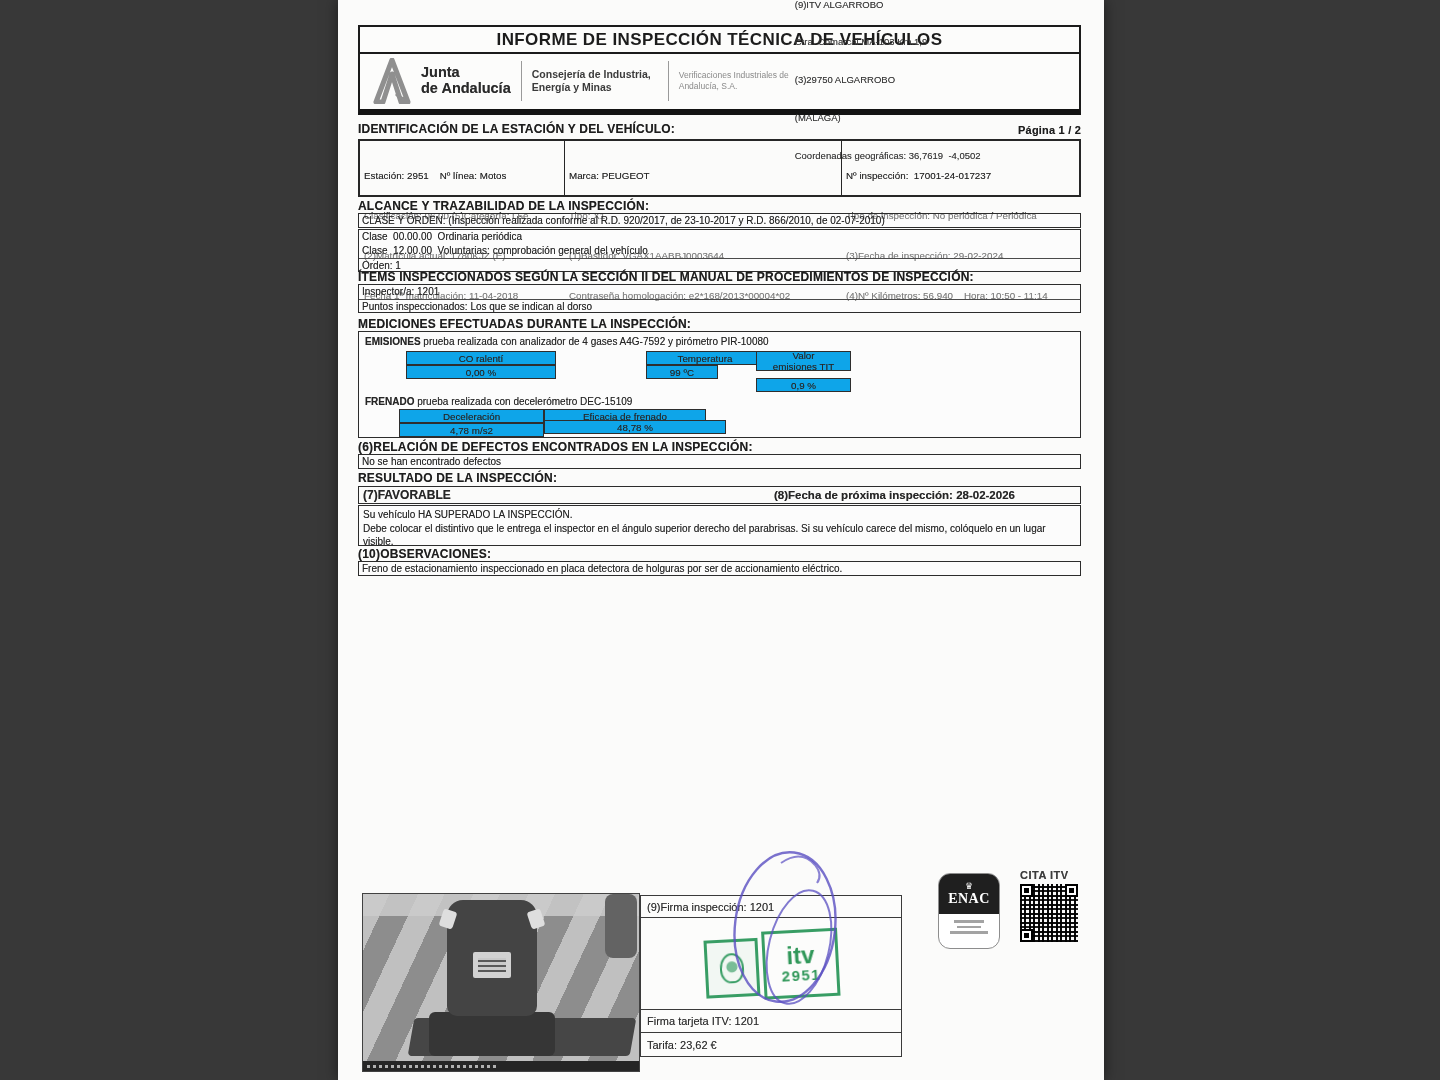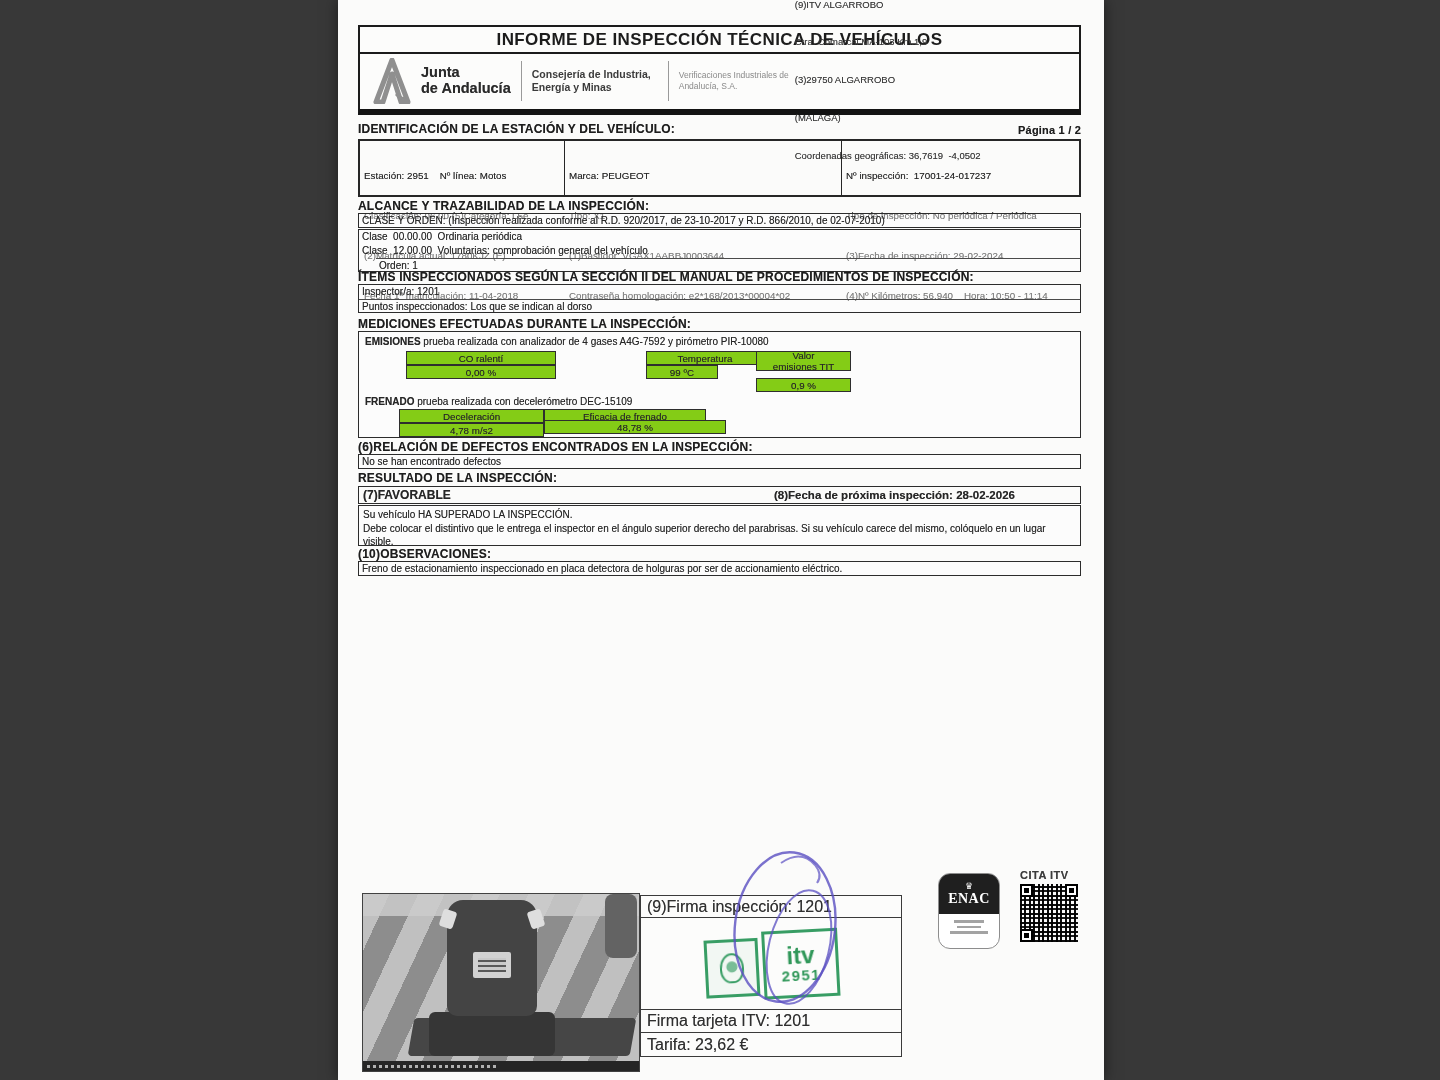--- a/index.html
+++ b/index.html
@@ -30,40 +30,40 @@
 
   .ident-table{left:20px;top:139px;width:723px;height:58px;border:2px solid #262626;display:flex;}
   .ident-col{padding:1px 4px;white-space:pre-wrap;font-size:9.8px;line-height:13.4px;}
   .ident-col1{width:205px;border-right:1.5px solid #262626;}
   .ident-col2{width:277px;border-right:1.5px solid #262626;}
   .ident-col3{flex:1;}
 
   .row-sep{border-top:1px solid #4a4a4a;}
 
   
-  .mcell{position:absolute;border:1px solid #2e2e2e;display:flex;align-items:center;justify-content:center;text-align:center;font-size:9.8px;background:#84cc16;}
+  .mcell{position:absolute;border:1px solid #2e2e2e;display:flex;align-items:center;justify-content:center;text-align:center;font-size:9.8px;background:#0ea5e9;}
 
   .fav-box{left:20px;top:486px;width:723px;height:18px;border:1.5px solid #2c2c2c;display:flex;align-items:center;}
 
   
   .photo{left:24px;top:893px;width:278px;height:179px;border:1.5px solid #3c3c3c;background:repeating-linear-gradient(115deg,#c6c6c6 0 24px,#8e8e8e 24px 50px);overflow:hidden;filter:grayscale(1) blur(.35px) contrast(.92);}
   .photo-wall{position:absolute;left:0;top:0;width:100%;height:22px;background:#d2d2d2;opacity:.85;}
   .bike-body{position:absolute;left:84px;top:6px;width:90px;height:116px;background:#3f3f3f;border-radius:16px 16px 10px 10px;}
   .bike-mirror{position:absolute;top:10px;width:14px;height:18px;background:#e6e6e6;transform:rotate(18deg);border-radius:3px;}
   .plate{position:absolute;left:26px;top:52px;width:38px;height:26px;background:#d9d9d9;border-radius:2px;display:flex;align-items:center;justify-content:center;}
   .plate-inner{width:28px;height:14px;background:repeating-linear-gradient(0deg,#555 0 2px,#cfcfcf 2px 5px);filter:blur(.6px);}
   .platform{position:absolute;left:48px;top:124px;width:222px;height:38px;background:#414141;border-radius:4px;transform:skewX(-10deg);}
   .bike-base{position:absolute;left:66px;top:118px;width:126px;height:44px;background:#303030;border-radius:6px;}
   .person-leg{position:absolute;right:2px;top:0px;width:32px;height:64px;background:#606060;border-radius:8px;}
   .photo-bar{position:absolute;left:0;bottom:0;width:100%;height:10px;background:#1d1d1d;display:flex;align-items:center;}
   .photo-bar-text{margin-left:4px;width:130px;height:3px;background:repeating-linear-gradient(90deg,#b5b5b5 0 3px,transparent 3px 6px);}
 
   
   .firma-box{left:302px;top:895px;width:262px;height:162px;border:1.5px solid #3a3a3a;display:flex;flex-direction:column;background:rgba(255,255,255,.3);}
-  .firma-row{font-size:16px;color:#2f2f2f;padding-left:6px;display:flex;align-items:center;}
+  .firma-row{font-size:11px;color:#2f2f2f;padding-left:6px;display:flex;align-items:center;}
   .fr1{height:22px;border-bottom:1.5px solid #3a3a3a;}
   .fr2{height:92px;border-bottom:1.5px solid #3a3a3a;}
   .fr3{height:23px;border-bottom:1.5px solid #3a3a3a;}
   .fr4{flex:1;}
 
   
   .stamp{left:367px;top:929px;width:140px;height:78px;transform:rotate(-3deg);opacity:.88;filter:blur(.25px);}
   .stamp-left{position:absolute;left:0;top:8px;width:54px;height:58px;border:3px solid #1d9150;background:rgba(29,145,80,.05);display:flex;align-items:center;justify-content:center;}
   .stamp-emblem{width:24px;height:30px;border:2.5px solid #1d9150;border-radius:50% 50% 45% 45%;background:radial-gradient(circle at 50% 45%, rgba(29,145,80,.65) 0 5px, transparent 6px);}
   .stamp-right{position:absolute;left:58px;top:2px;width:76px;height:68px;border:3px solid #1d9150;display:flex;flex-direction:column;align-items:center;justify-content:center;color:#158a43;}
@@ -151,21 +151,21 @@
     </div>
   </div>
 
   <div class="abs sec-title scan" style="top:199px;">
     <span>ALCANCE Y TRAZABILIDAD DE LA INSPECCIÓN:</span>
   </div>
   <div class="abs bx cell-text scan" style="top:213px;height:15px;border-width:1.5px;padding-left:3px;">CLASE Y ORDEN: (Inspección realizada conforme al R.D. 920/2017, de 23-10-2017 y R.D. 866/2010, de 02-07-2010)</div>
   <div class="abs bx scan" style="top:229px;height:43px;">
     <div class="cell-text" style="padding-left:3px;height:14px;">Clase  00.00.00  Ordinaria periódica</div>
     <div class="cell-text" style="padding-left:3px;height:14px;">Clase  12.00.00  Voluntarias: comprobación general del vehículo</div>
-    <div class="cell-text row-sep" style="padding-left:3px;height:14px;margin-left:17px;">Orden: 1</div>
+    <div class="cell-text row-sep" style="padding-left:3px;height:14px;">Orden: 1</div>
   </div>
 
   <div class="abs sec-title scan" style="top:270px;">
     <span>ÍTEMS INSPECCIONADOS SEGÚN LA SECCIÓN II DEL MANUAL DE PROCEDIMIENTOS DE INSPECCIÓN:</span>
   </div>
   <div class="abs bx scan" style="top:284px;height:29px;">
     <div class="cell-text" style="padding-left:3px;height:14px;">Inspector/a: 1201</div>
     <div class="cell-text row-sep" style="padding-left:3px;height:14px;">Puntos inspeccionados: Los que se indican al dorso</div>
   </div>
 

